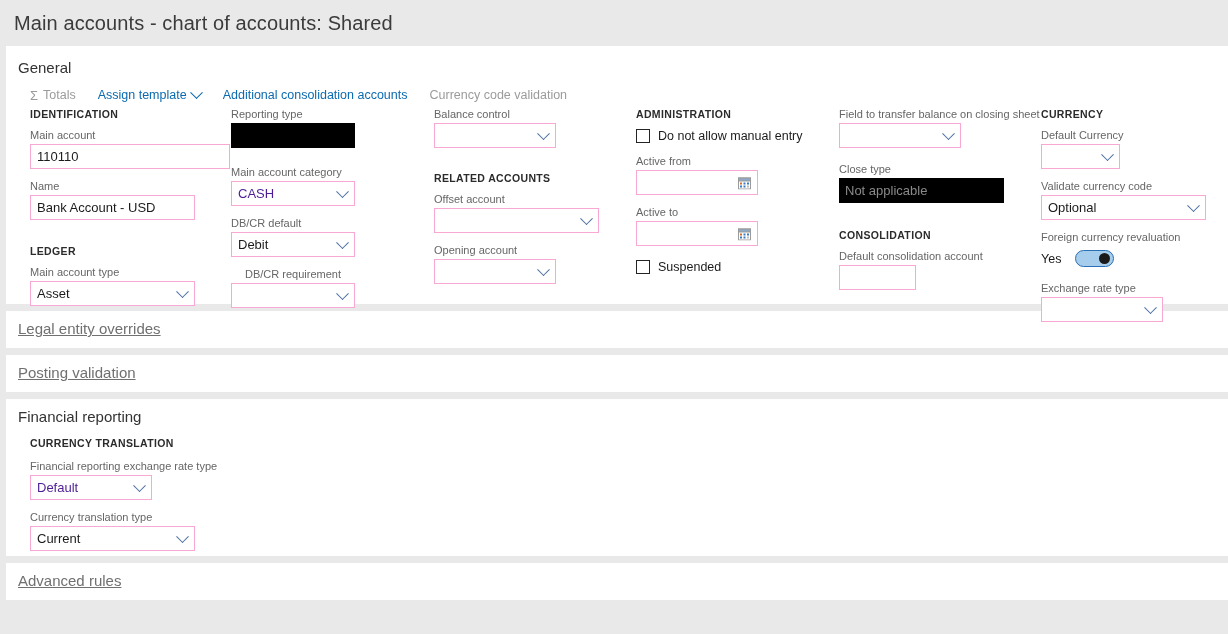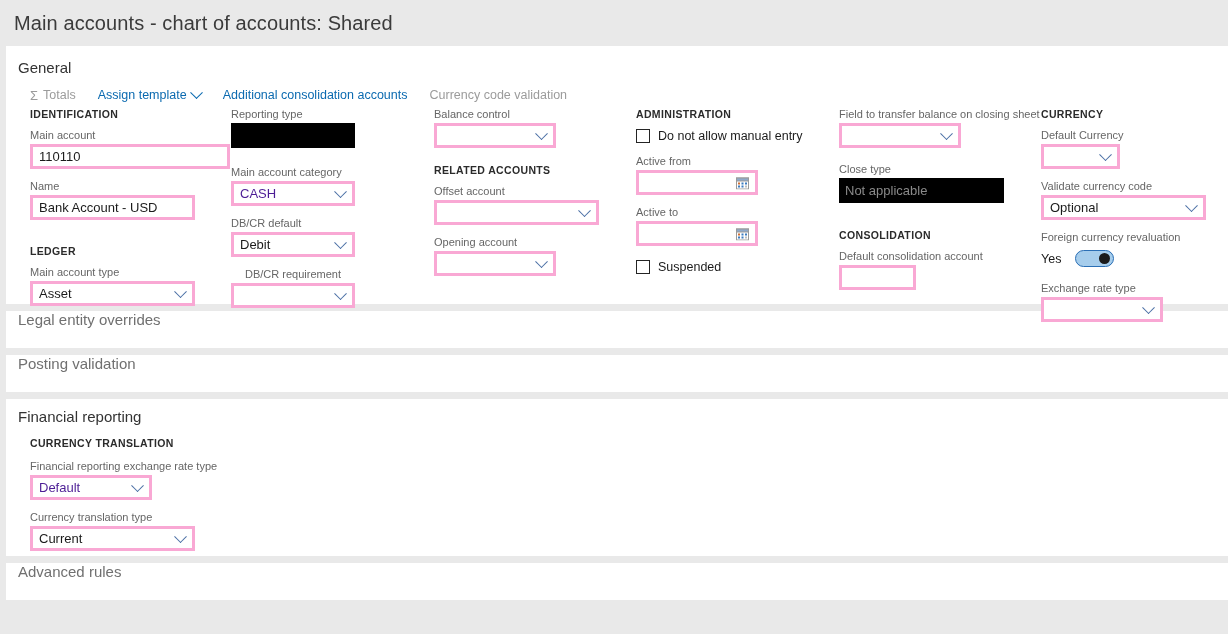--- a/index.html
+++ b/index.html
@@ -36,21 +36,21 @@
 
   .section-title {
     font-size: 15px;
     color: #707070;
     padding: 13px 0 0 12px;
     font-weight: 400;
   }
   .section-title.open { color: #333333; }
 
   .collapsed-card { height: 37px; }
-  .collapsed-card .section-title { padding-top: 0; }
+  .collapsed-card .section-title { padding-top: 9px; text-decoration: underline; }
 
   
   .toolbar {
     display: flex;
     align-items: center;
     padding: 12px 0 6px 24px;
     gap: 22px;
     font-size: 12.5px;
   }
   .tb-item {
@@ -100,21 +100,21 @@
 
   .field { margin-bottom: 11px; }
   .field-label {
     font-size: 11px;
     color: #666666;
     margin-bottom: 3px;
     white-space: nowrap;
   }
   .ctrl {
     height: 25px;
-    border: 3px solid #f9a8d4;
+    border: 1px solid #f9a8d4;
     background: #ffffff;
     display: flex;
     align-items: center;
     padding: 0 6px;
     font-size: 13px;
     color: #1b1b1b;
     position: relative;
   }
   .ctrl.lookup-val { color: #4c1d95; }
   .ctrl.disabled {
@@ -272,21 +272,21 @@
 
     <div class="col c3">
       <div class="field" style="width:122px;">
         <div class="field-label">Balance control</div>
         <div class="ctrl">
           <span class="val"></span>
           <span class="chev"></span>
         </div>
       </div>
 
-      <div class="grouphead" style="margin-top:16px;">RELATED ACCOUNTS</div>
+      <div class="grouphead" style="margin-top:24px;">RELATED ACCOUNTS</div>
 
       <div class="field" style="width:165px;">
         <div class="field-label">Offset account</div>
         <div class="ctrl">
           <span class="val"></span>
           <span class="chev"></span>
         </div>
       </div>
 
       <div class="field" style="width:122px;">

